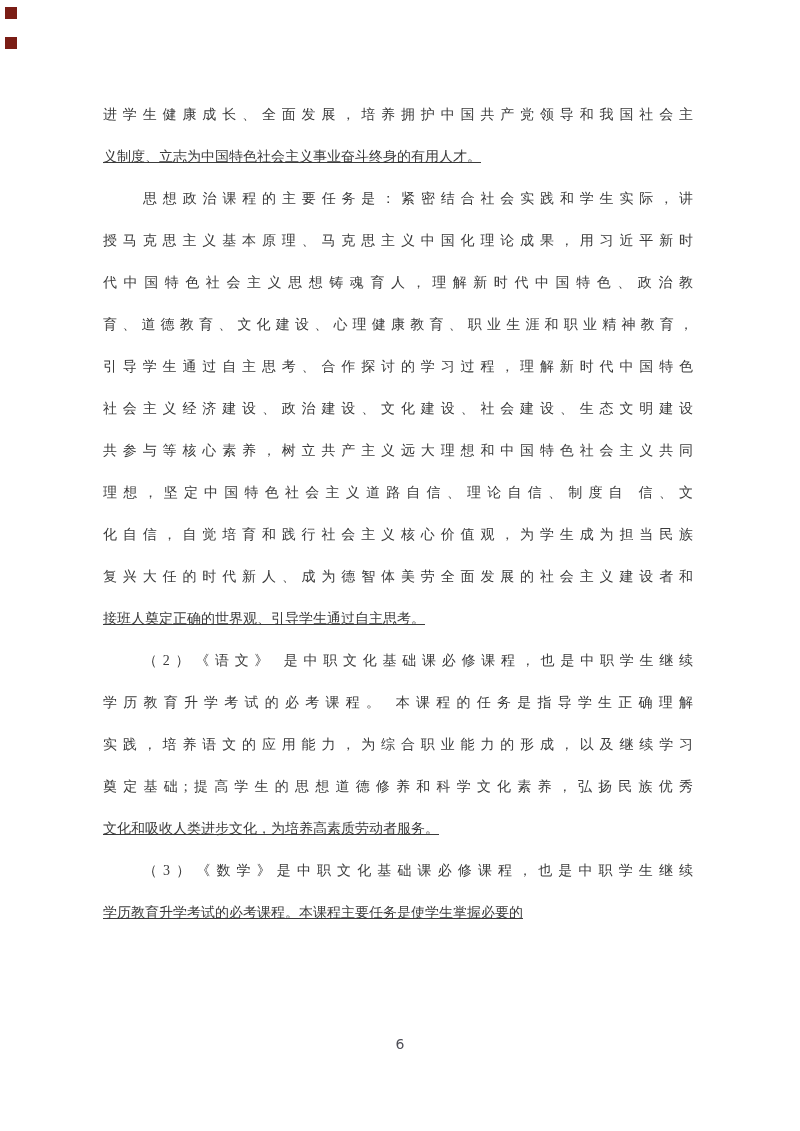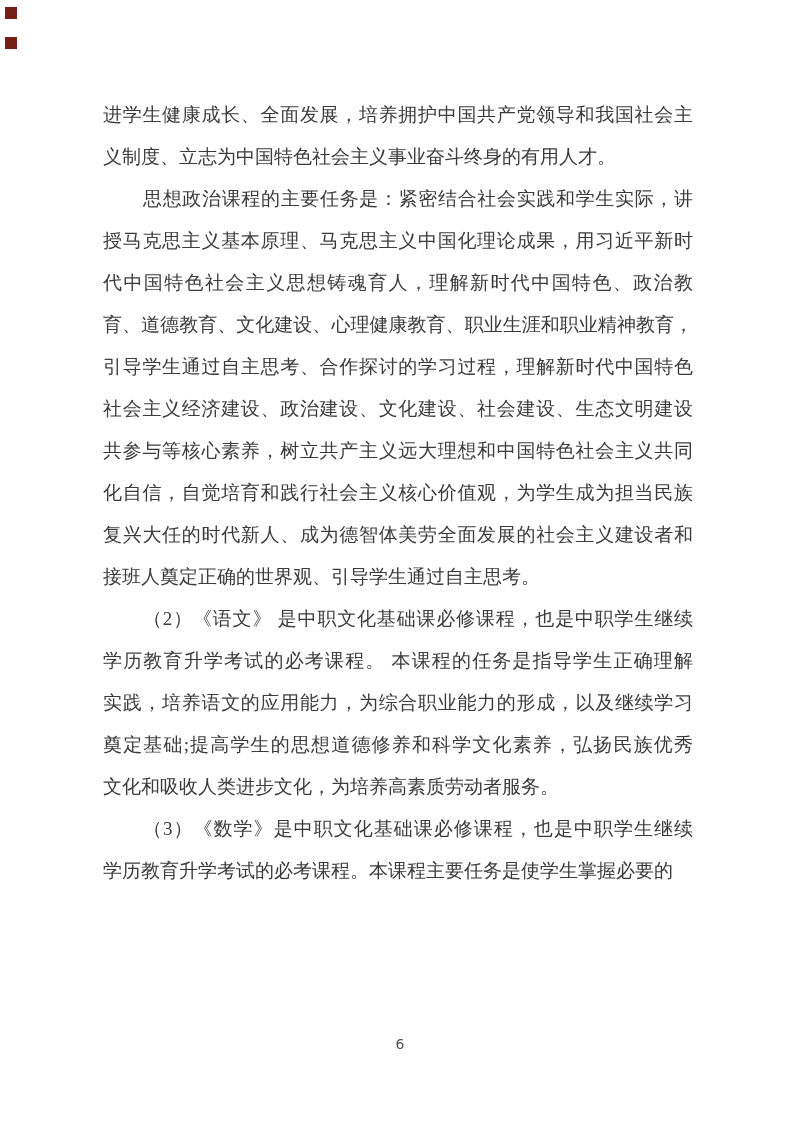--- a/index.html
+++ b/index.html
@@ -23,30 +23,31 @@
   }
   .corner-mark.mark1 { left: 5px; top: 7px; }
   .corner-mark.mark2 { left: 5px; top: 37px; }
   .text-block {
     position: absolute;
     left: 103px;
     top: 94px;
     width: 590px;
   }
   .line {
-    font-size: 19px;
+    font-size: 14px;
     line-height: 42px;
     color: #3b3b3b;
     text-align: justify;
     text-align-last: justify;
     white-space: normal;
     letter-spacing: 0;
   }
   .line.para-end {
     text-align-last: left;
+    text-decoration: underline;
   }
   .line.indented {
     text-indent: 40px;
   }
   .page-number {
     position: absolute;
     left: 0;
     top: 1036px;
     width: 800px;
     text-align: center;
@@ -64,20 +65,21 @@
   <div class="text-block">
       <div class="line">进学生健康成长、全面发展，培养拥护中国共产党领导和我国社会主</div>
       <div class="line para-end">义制度、立志为中国特色社会主义事业奋斗终身的有用人才。</div>
       <div class="line indented">思想政治课程的主要任务是：紧密结合社会实践和学生实际，讲</div>
       <div class="line">授马克思主义基本原理、马克思主义中国化理论成果，用习近平新时</div>
       <div class="line">代中国特色社会主义思想铸魂育人，理解新时代中国特色、政治教</div>
       <div class="line">育、道德教育、文化建设、心理健康教育、职业生涯和职业精神教育，</div>
       <div class="line">引导学生通过自主思考、合作探讨的学习过程，理解新时代中国特色</div>
       <div class="line">社会主义经济建设、政治建设、文化建设、社会建设、生态文明建设</div>
       <div class="line">共参与等核心素养，树立共产主义远大理想和中国特色社会主义共同</div>
+      <div class="line">理想，坚定中国特色社会主义道路自信、理论自信、制度自 信、文</div>
       <div class="line">化自信，自觉培育和践行社会主义核心价值观，为学生成为担当民族</div>
       <div class="line">复兴大任的时代新人、成为德智体美劳全面发展的社会主义建设者和</div>
       <div class="line para-end">接班人奠定正确的世界观、引导学生通过自主思考。</div>
       <div class="line indented">（2）《语文》 是中职文化基础课必修课程，也是中职学生继续</div>
       <div class="line">学历教育升学考试的必考课程。 本课程的任务是指导学生正确理解</div>
       <div class="line">实践，培养语文的应用能力，为综合职业能力的形成，以及继续学习</div>
       <div class="line">奠定基础;提高学生的思想道德修养和科学文化素养，弘扬民族优秀</div>
       <div class="line para-end">文化和吸收人类进步文化，为培养高素质劳动者服务。</div>
       <div class="line indented">（3）《数学》是中职文化基础课必修课程，也是中职学生继续</div>
       <div class="line para-end">学历教育升学考试的必考课程。本课程主要任务是使学生掌握必要的</div>

